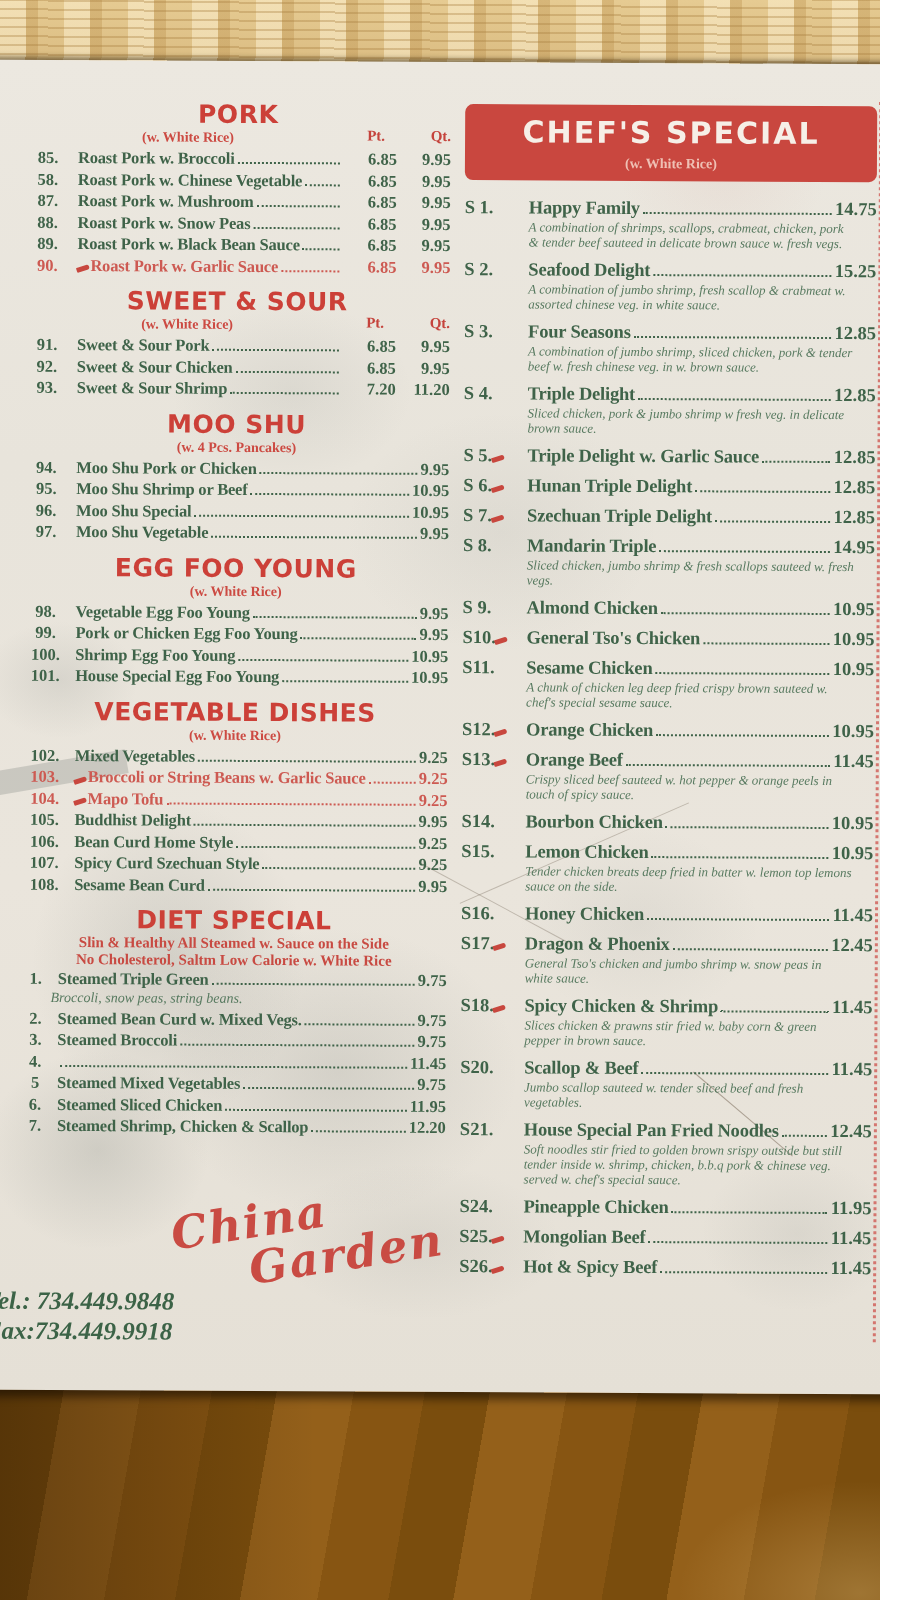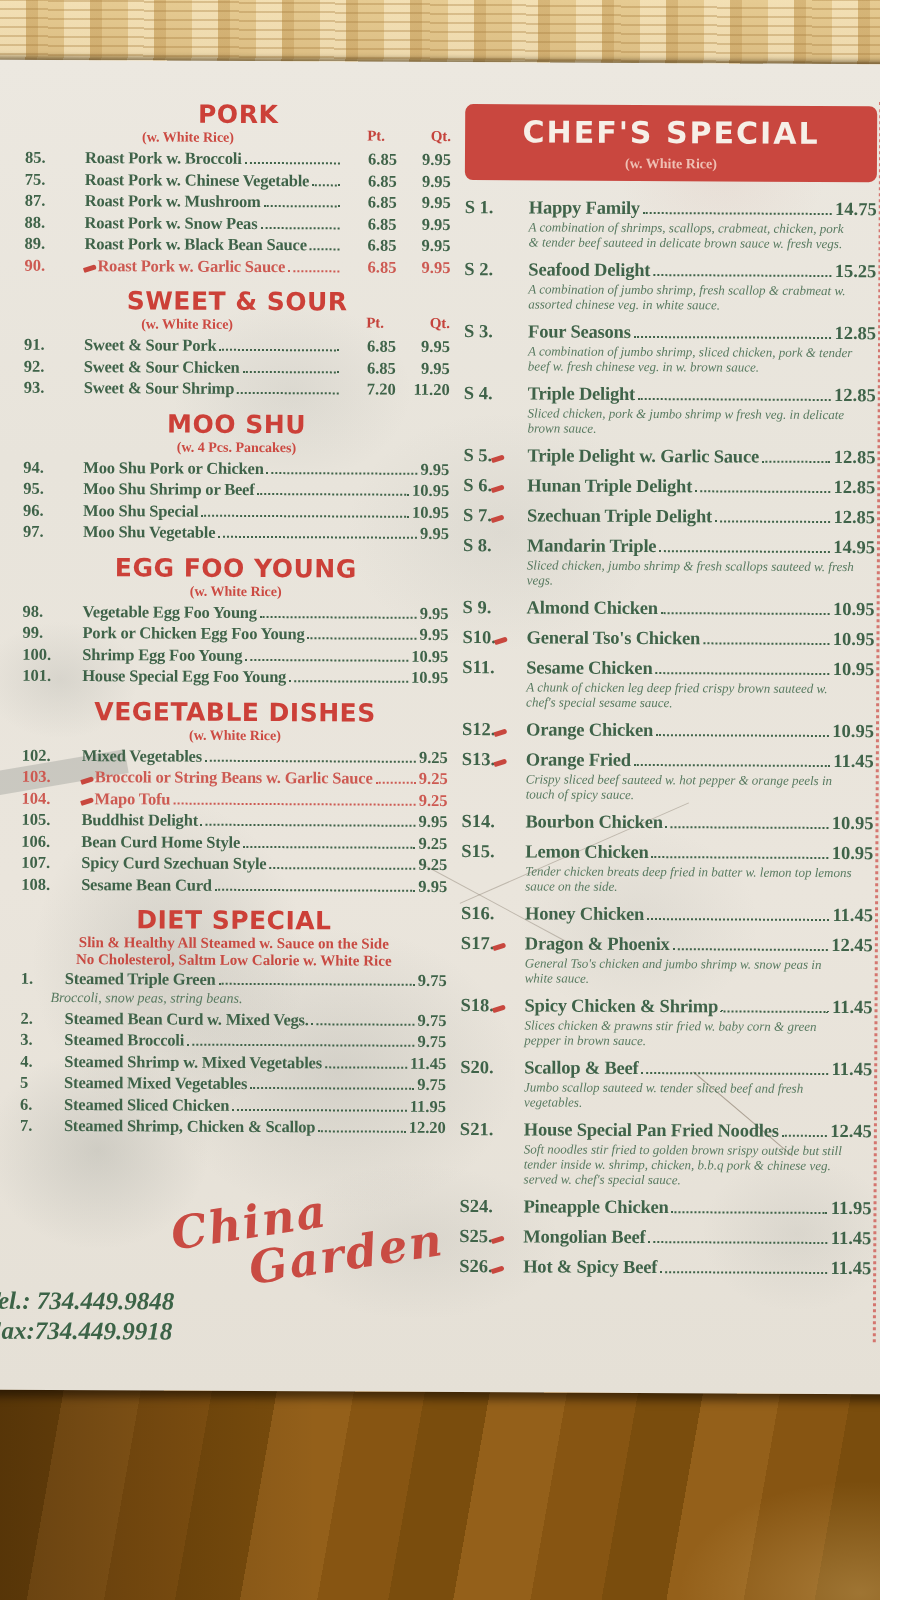--- a/index.html
+++ b/index.html
@@ -55,21 +55,21 @@
     color:#cc4038;text-align:center;letter-spacing:0.5px;margin-top:8px;}
   .menu-section:first-child .sec-title{margin-top:0;}
   .sec-head{position:relative;}
   .sec-sub{font-weight:bold;font-size:14px;line-height:17px;color:#cc4a42;text-align:center;margin-bottom:2px;}
   .haspq .sec-sub{padding-right:100px;}
   .pq{position:absolute;right:0;bottom:2px;display:flex;font-weight:bold;font-size:15px;color:#c5433c;gap:12px;}
   .pq .pqlab{width:54px;text-align:right;}
   .diet-sub{font-weight:bold;font-size:15px;line-height:17px;color:#c84a42;text-align:center;}
 
   .row{display:flex;align-items:baseline;font-weight:bold;font-size:16.5px;line-height:21.5px;color:#3f6349;}
-  .row .num{width:46px;text-align:left;padding-right:14px;flex:none;}
+  .row .num{width:46px;text-align:center;padding-right:7px;flex:none;}
   .diet .row .num{width:30px;}
   .row .name{flex:none;white-space:nowrap;letter-spacing:-0.2px;}
   .dots{flex:1;min-width:6px;border-bottom:2px dotted currentColor;margin:0 3px 3px 3px;}
   .row .price{flex:none;}
   .row .pw{width:54px;text-align:right;}
   .spicy{color:#cd5a52;}
   .pepper{flex:none;width:13px;height:5px;background:#c8473e;border-radius:1px 4px 4px 2px;
     transform:rotate(-18deg);margin:0 1px 5px -1px;align-self:flex-end;}
   .item-desc{font-style:italic;font-size:14px;line-height:16px;color:#587a60;margin:0 0 2px 30px;}
 
@@ -119,21 +119,21 @@
             </div>
           </div>
           <div class="row">
             <span class="num">85.</span>
             <span class="name">Roast Pork w. Broccoli</span>
             <span class="dots"></span>
             <span class="price pw">6.85</span>
             <span class="price pw">9.95</span>
           </div>
           <div class="row">
-            <span class="num">75.</span>
+            <span class="num">58.</span>
             <span class="name">Roast Pork w. Chinese Vegetable</span>
             <span class="dots"></span>
             <span class="price pw">6.85</span>
             <span class="price pw">9.95</span>
           </div>
           <div class="row">
             <span class="num">87.</span>
             <span class="name">Roast Pork w. Mushroom</span>
             <span class="dots"></span>
             <span class="price pw">6.85</span>
@@ -321,21 +321,20 @@
             <span class="price">9.75</span>
           </div>
           <div class="row">
             <span class="num">3.</span>
             <span class="name">Steamed Broccoli</span>
             <span class="dots"></span>
             <span class="price">9.75</span>
           </div>
           <div class="row">
             <span class="num">4.</span>
-            <span class="name">Steamed Shrimp w. Mixed Vegetables</span>
             <span class="dots"></span>
             <span class="price">11.45</span>
           </div>
           <div class="row">
             <span class="num">5</span>
             <span class="name">Steamed Mixed Vegetables</span>
             <span class="dots"></span>
             <span class="price">9.75</span>
           </div>
           <div class="row">
@@ -464,21 +463,21 @@
             </span>
             <span class="name">Orange Chicken</span>
             <span class="dots"></span>
             <span class="price">10.95</span>
           </div>
           <div class="srow spicy hasdesc">
             <span class="snumwrap">
               <span class="num">S13.</span>
               <span class="pepper"></span>
             </span>
-            <span class="name">Orange Fried</span>
+            <span class="name">Orange Beef</span>
             <span class="dots"></span>
             <span class="price">11.45</span>
           </div>
           <div class="sdesc">Crispy sliced beef sauteed w. hot pepper &amp; orange peels in touch of spicy sauce.</div>
           <div class="srow">
             <span class="snumwrap">
               <span class="num">S14.</span>
             </span>
             <span class="name">Bourbon Chicken</span>
             <span class="dots"></span>

